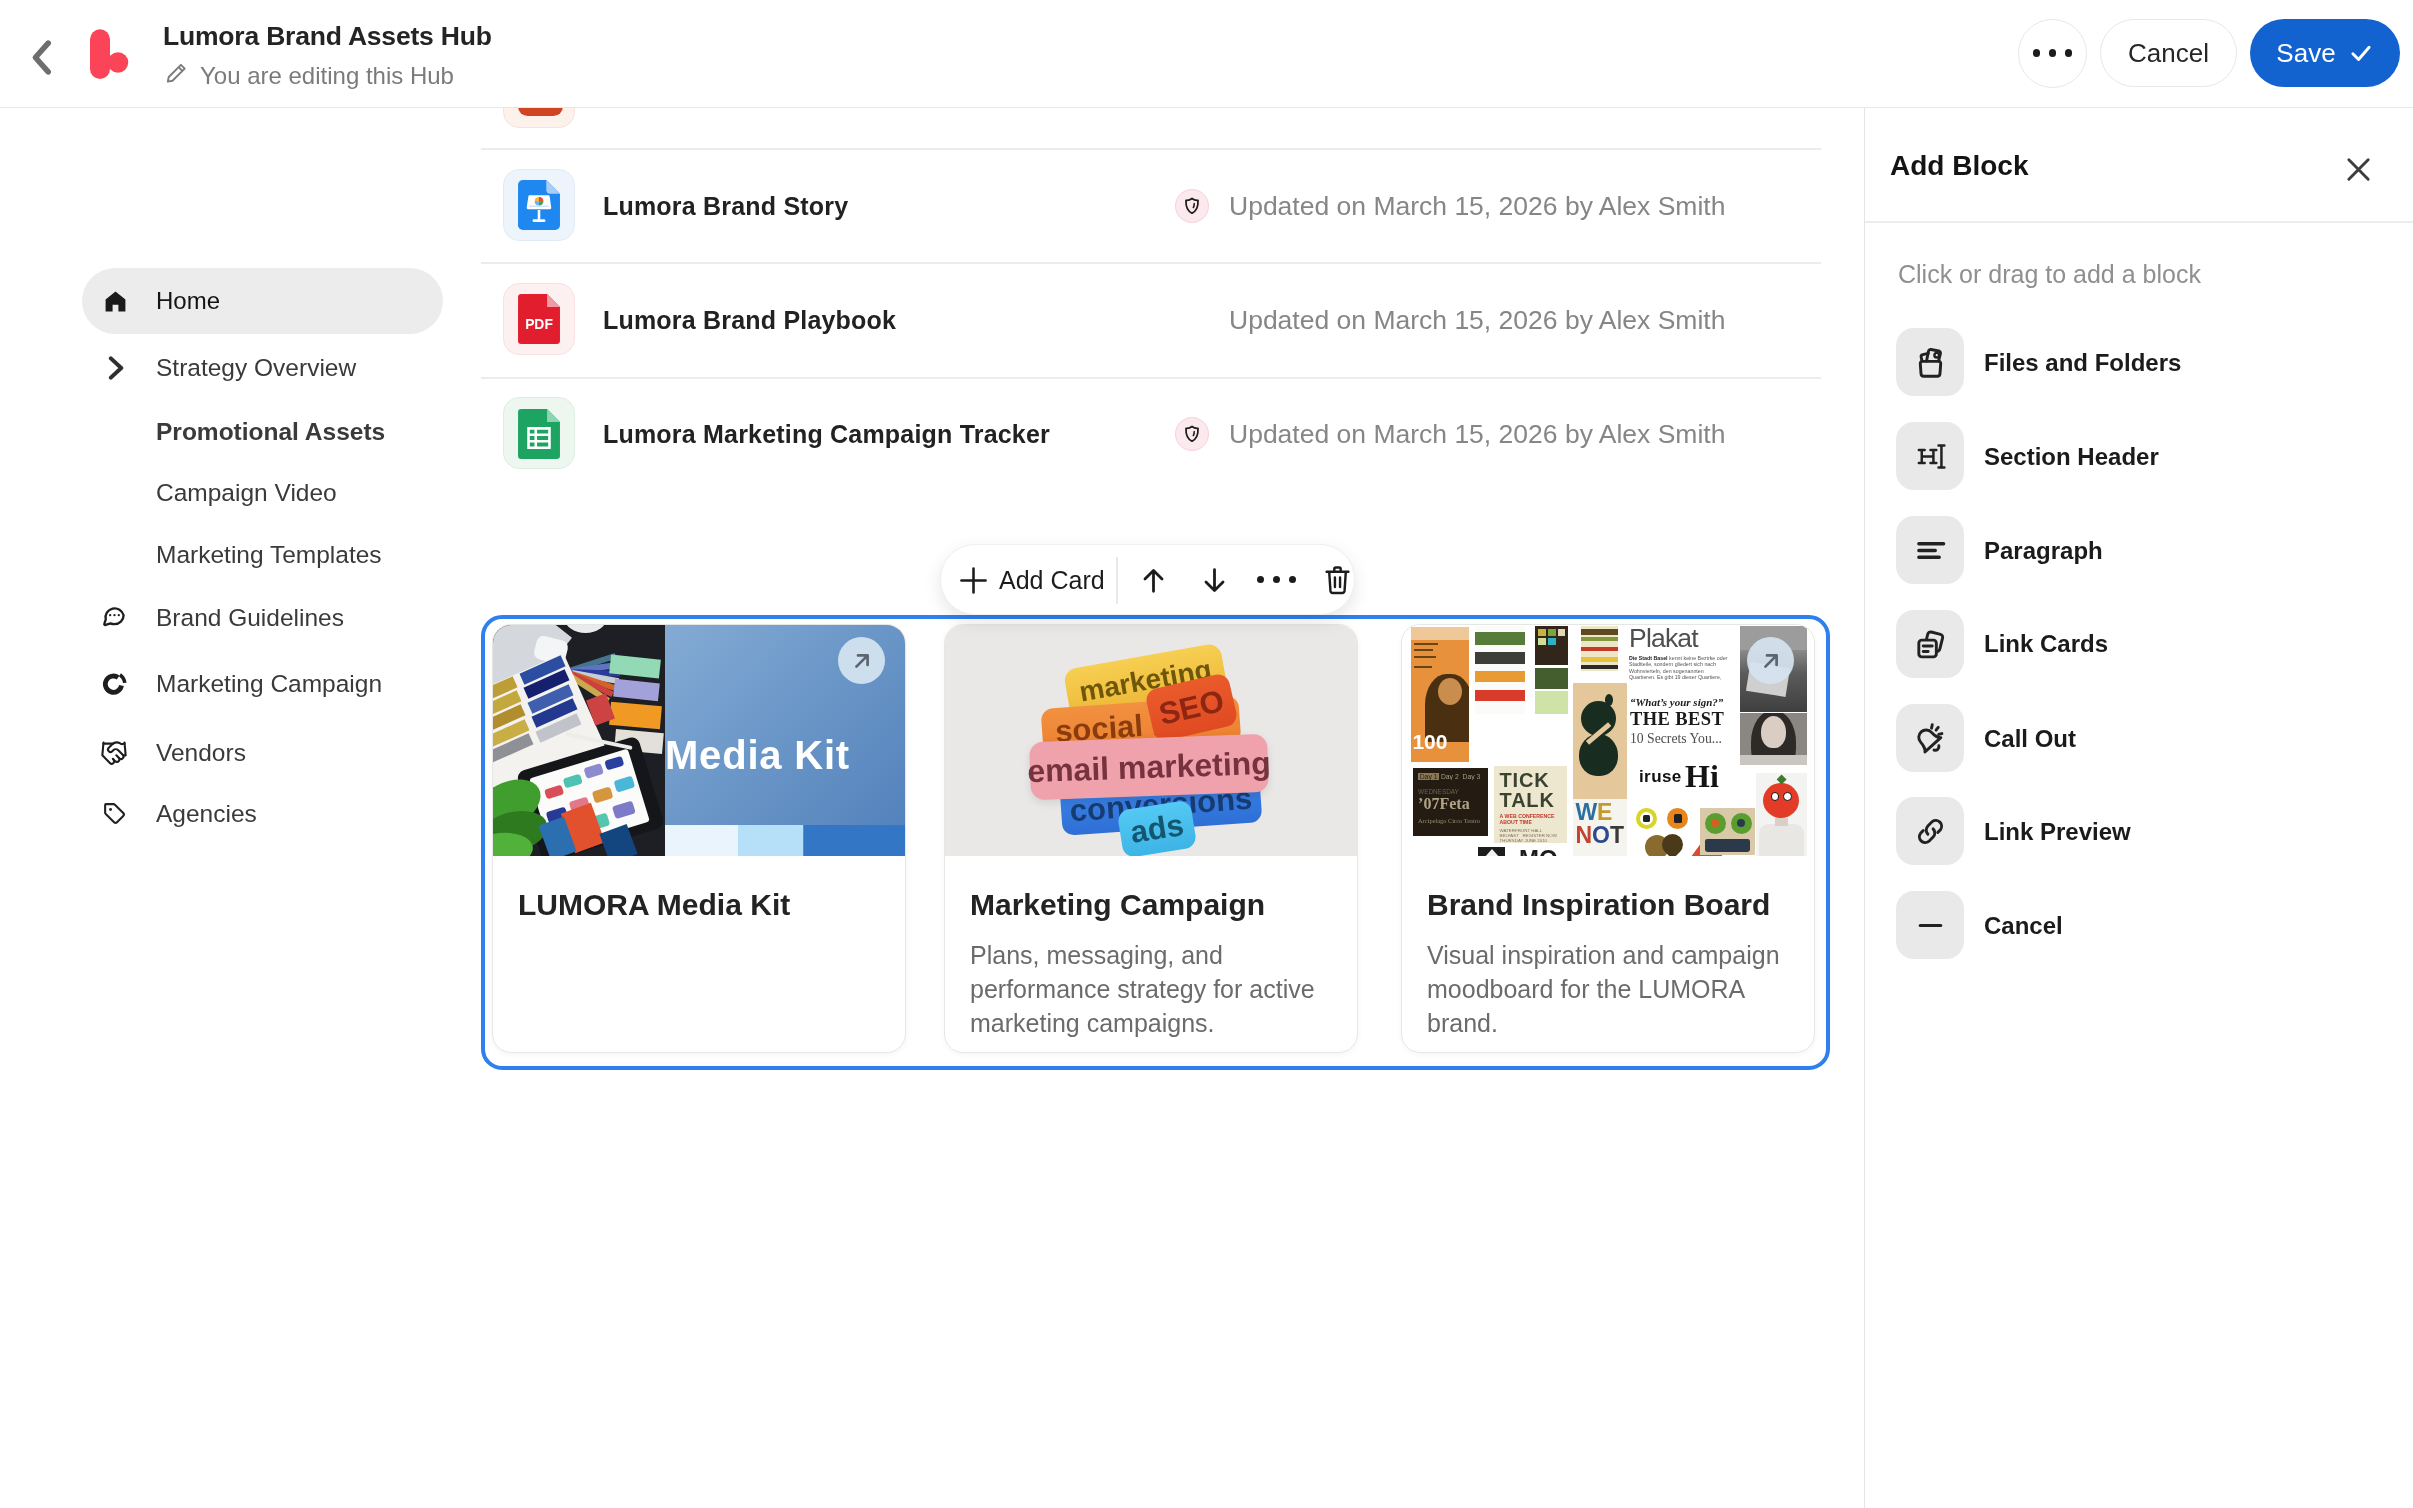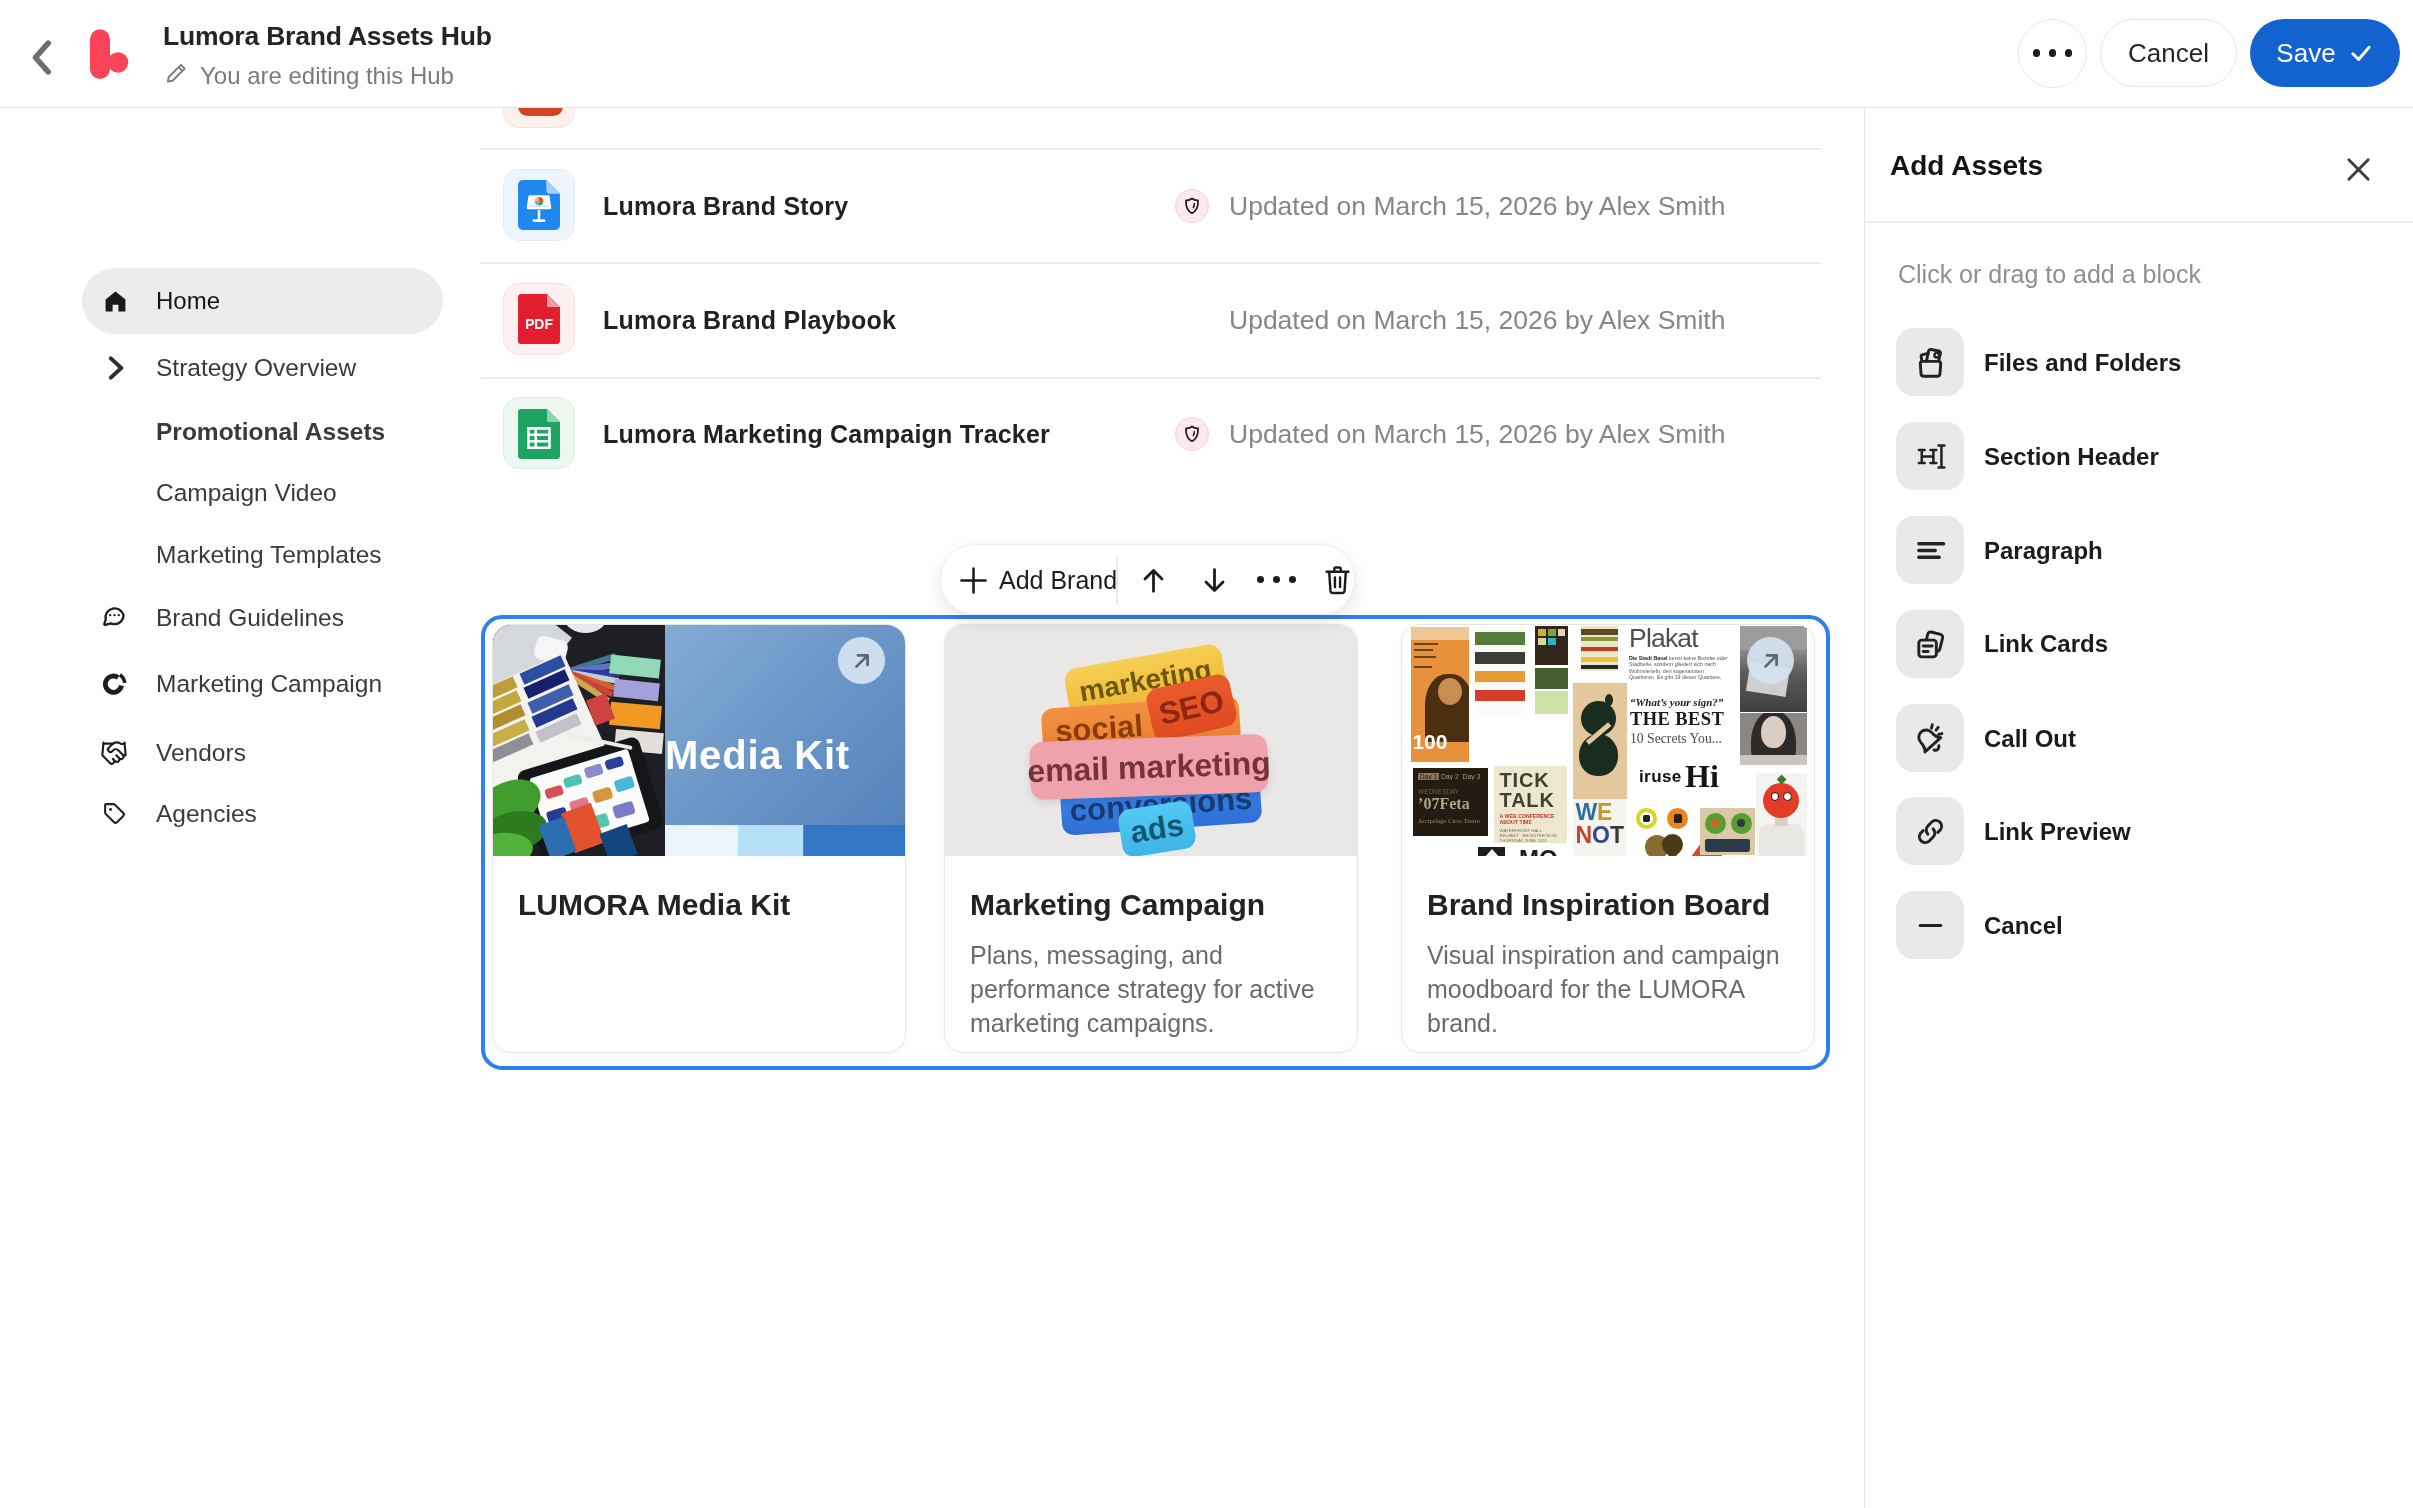--- a/index.html
+++ b/index.html
@@ -170,21 +170,21 @@
         <path d="M14.6 9.2 a7.5 7.5 0 0 1 -1 4.6" fill="none" stroke="#1c1c1c" stroke-width="1.9" stroke-linecap="round"></path>
       </svg>
   </div>
   <div class="updated" style="top:434px;">Updated on March 15, 2026 by Alex Smith</div>
 </div>
 
 <div id="toolbar">
   <svg class="abs" style="left:17.7px;top:21px;" width="29" height="29" viewBox="0 0 36 36">
       <path d="M18 3 V33 M3 18 H33" stroke="#1c1c1c" stroke-width="3.2" stroke-linecap="round"></path>
     </svg>
-  <span class="abs" style="left:58px;top:35px;transform:translateY(-50%);font-size:25px;color:#1c1c1c;white-space:nowrap;">Add Brand</span>
+  <span class="abs" style="left:58px;top:35px;transform:translateY(-50%);font-size:25px;color:#1c1c1c;white-space:nowrap;">Add Card</span>
   <div class="abs" style="left:175px;top:12px;width:1.6px;height:47px;background:#e9e9e9;"></div>
   <svg class="abs" style="left:197px;top:20px;" width="31" height="31" viewBox="0 0 40 40">
       <path d="M20 34 V8 M9 18 L20 7 L31 18" fill="none" stroke="#1c1c1c" stroke-width="3.6" stroke-linecap="round" stroke-linejoin="round"></path>
     </svg>
   <svg class="abs" style="left:258px;top:20px;" width="31" height="31" viewBox="0 0 40 40">
       <path d="M20 6 V32 M9 22 L20 33 L31 22" fill="none" stroke="#1c1c1c" stroke-width="3.6" stroke-linecap="round" stroke-linejoin="round"></path>
     </svg>
   <div class="abs" style="left:316px;top:31px;display:flex;gap:8.8px;align-items:center;">
     <div style="width:7.2px;height:7.2px;border-radius:50%;background:#1c1c1c;"></div>
     <div style="width:7.2px;height:7.2px;border-radius:50%;background:#1c1c1c;"></div>
@@ -428,21 +428,21 @@
   <div style="position:absolute;left:25px;top:263px;font-size:30px;font-weight:700;color:#232323;white-space:nowrap;">Brand Inspiration Board</div>
   <div style="position:absolute;left:25px;top:313px;font-size:25px;line-height:34px;color:#6b6b6b;white-space:nowrap;">Visual inspiration and campaign<br>moodboard for the LUMORA<br>brand.</div>
   <div class="arrowbtn" style="right:20px;top:12px;">
     <svg width="24" height="24" viewBox="0 0 30 30">
         <path d="M8 22 L22 8 M10 8 H22 V20" fill="none" stroke="#5c6670" stroke-width="3.4" stroke-linecap="round" stroke-linejoin="round"></path>
       </svg>
   </div>
 </div>
 
 <div id="rpanel">
-  <div class="abs" style="left:25px;top:43px;font-size:28px;font-weight:700;color:#141414;">Add Assets</div>
+  <div class="abs" style="left:25px;top:43px;font-size:28px;font-weight:700;color:#141414;">Add Block</div>
   <svg class="abs" style="left:479px;top:48px;" width="29" height="29" viewBox="0 0 36 36">
       <path d="M6 6 L30 30 M30 6 L6 30" stroke="#3d3d3d" stroke-width="3.6" stroke-linecap="round"></path>
     </svg>
   <div class="abs" style="left:0px;top:114px;width:549px;height:1.6px;background:#ececec;"></div>
   <div class="abs" style="left:33px;top:153px;font-size:25px;color:#8f8f8f;">Click or drag to add a block</div>
 
   <div class="blockicon" style="top:221px;">
     <svg width="35" height="35" viewBox="0 0 24 24">
       <path d="M6.2 11 L5.6 8.4 a1.5 1.5 0 0 1 1.1 -1.8 L10.5 5.7" fill="none" stroke="#222" stroke-width="2" stroke-linejoin="round" stroke-linecap="round"></path>
       <path d="M9.3 11 L10.6 4.3 a1.5 1.5 0 0 1 1.75 -1.2 L17.6 4.1 a1.5 1.5 0 0 1 1.2 1.75 L17.5 11" fill="none" stroke="#222" stroke-width="2" stroke-linejoin="round" stroke-linecap="round"></path>

